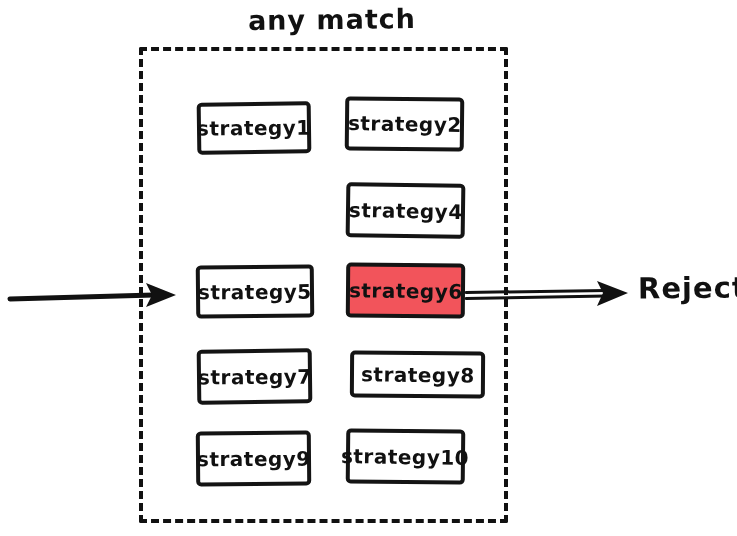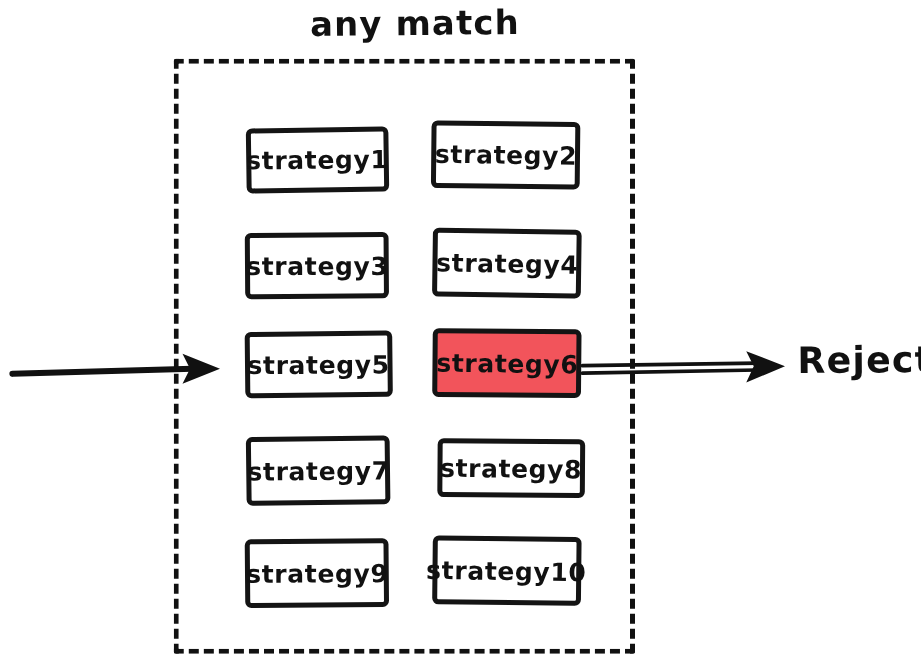--- a/index.html
+++ b/index.html
@@ -24,21 +24,21 @@
     font-size:20px;font-weight:600;letter-spacing:0.5px;z-index:3;
   }
   .sbox .lbl{transform:rotate(0.3deg);white-space:nowrap;}
   .b1{left:197px;top:102px;width:114px;height:52px;transform:rotate(-0.8deg);}
   .b2{left:345px;top:97px;width:119px;height:54px;transform:rotate(0.6deg);}
   .b3{left:196px;top:186px;width:115px;height:53px;transform:rotate(-0.4deg);}
   .b4{left:346px;top:183px;width:119px;height:55px;transform:rotate(0.8deg);}
   .b5{left:196px;top:265px;width:118px;height:53px;transform:rotate(-0.6deg);}
   .b6{left:346px;top:263px;width:119px;height:55px;transform:rotate(0.5deg);}
   .b7{left:197px;top:349px;width:115px;height:55px;transform:rotate(-0.7deg);}
-  .b8{left:350px;top:351px;width:118px;height:47px;transform:rotate(0.4deg);}
+  .b8{left:350px;top:351px;width:135px;height:47px;transform:rotate(0.4deg);}
   .b9{left:196px;top:431px;width:115px;height:55px;transform:rotate(-0.5deg);}
   .b10{left:346px;top:429px;width:119px;height:55px;transform:rotate(0.6deg);}
   .reject-label{
     position:absolute;left:638px;top:271px;font-size:29px;font-weight:600;
     letter-spacing:1px;transform:rotate(-0.5deg);z-index:2;
   }
 </style>
 </head>
 <body>
 
@@ -61,23 +61,20 @@
       <polygon points="597,281 628,293 597,306 603,293" fill="#111"></polygon>
     </g>
   </svg>
 
   <div class="sbox b1">
       <span class="lbl">strategy1</span>
     </div>
   <div class="sbox b2">
       <span class="lbl">strategy2</span>
     </div>
-  <div class="sbox b3">
-      <span class="lbl">strategy3</span>
-    </div>
   <div class="sbox b4">
       <span class="lbl">strategy4</span>
     </div>
   <div class="sbox b5">
       <span class="lbl">strategy5</span>
     </div>
   <div class="sbox b6" style="background: rgb(242, 84, 91);">
       <span class="lbl">strategy6</span>
     </div>
   <div class="sbox b7">

